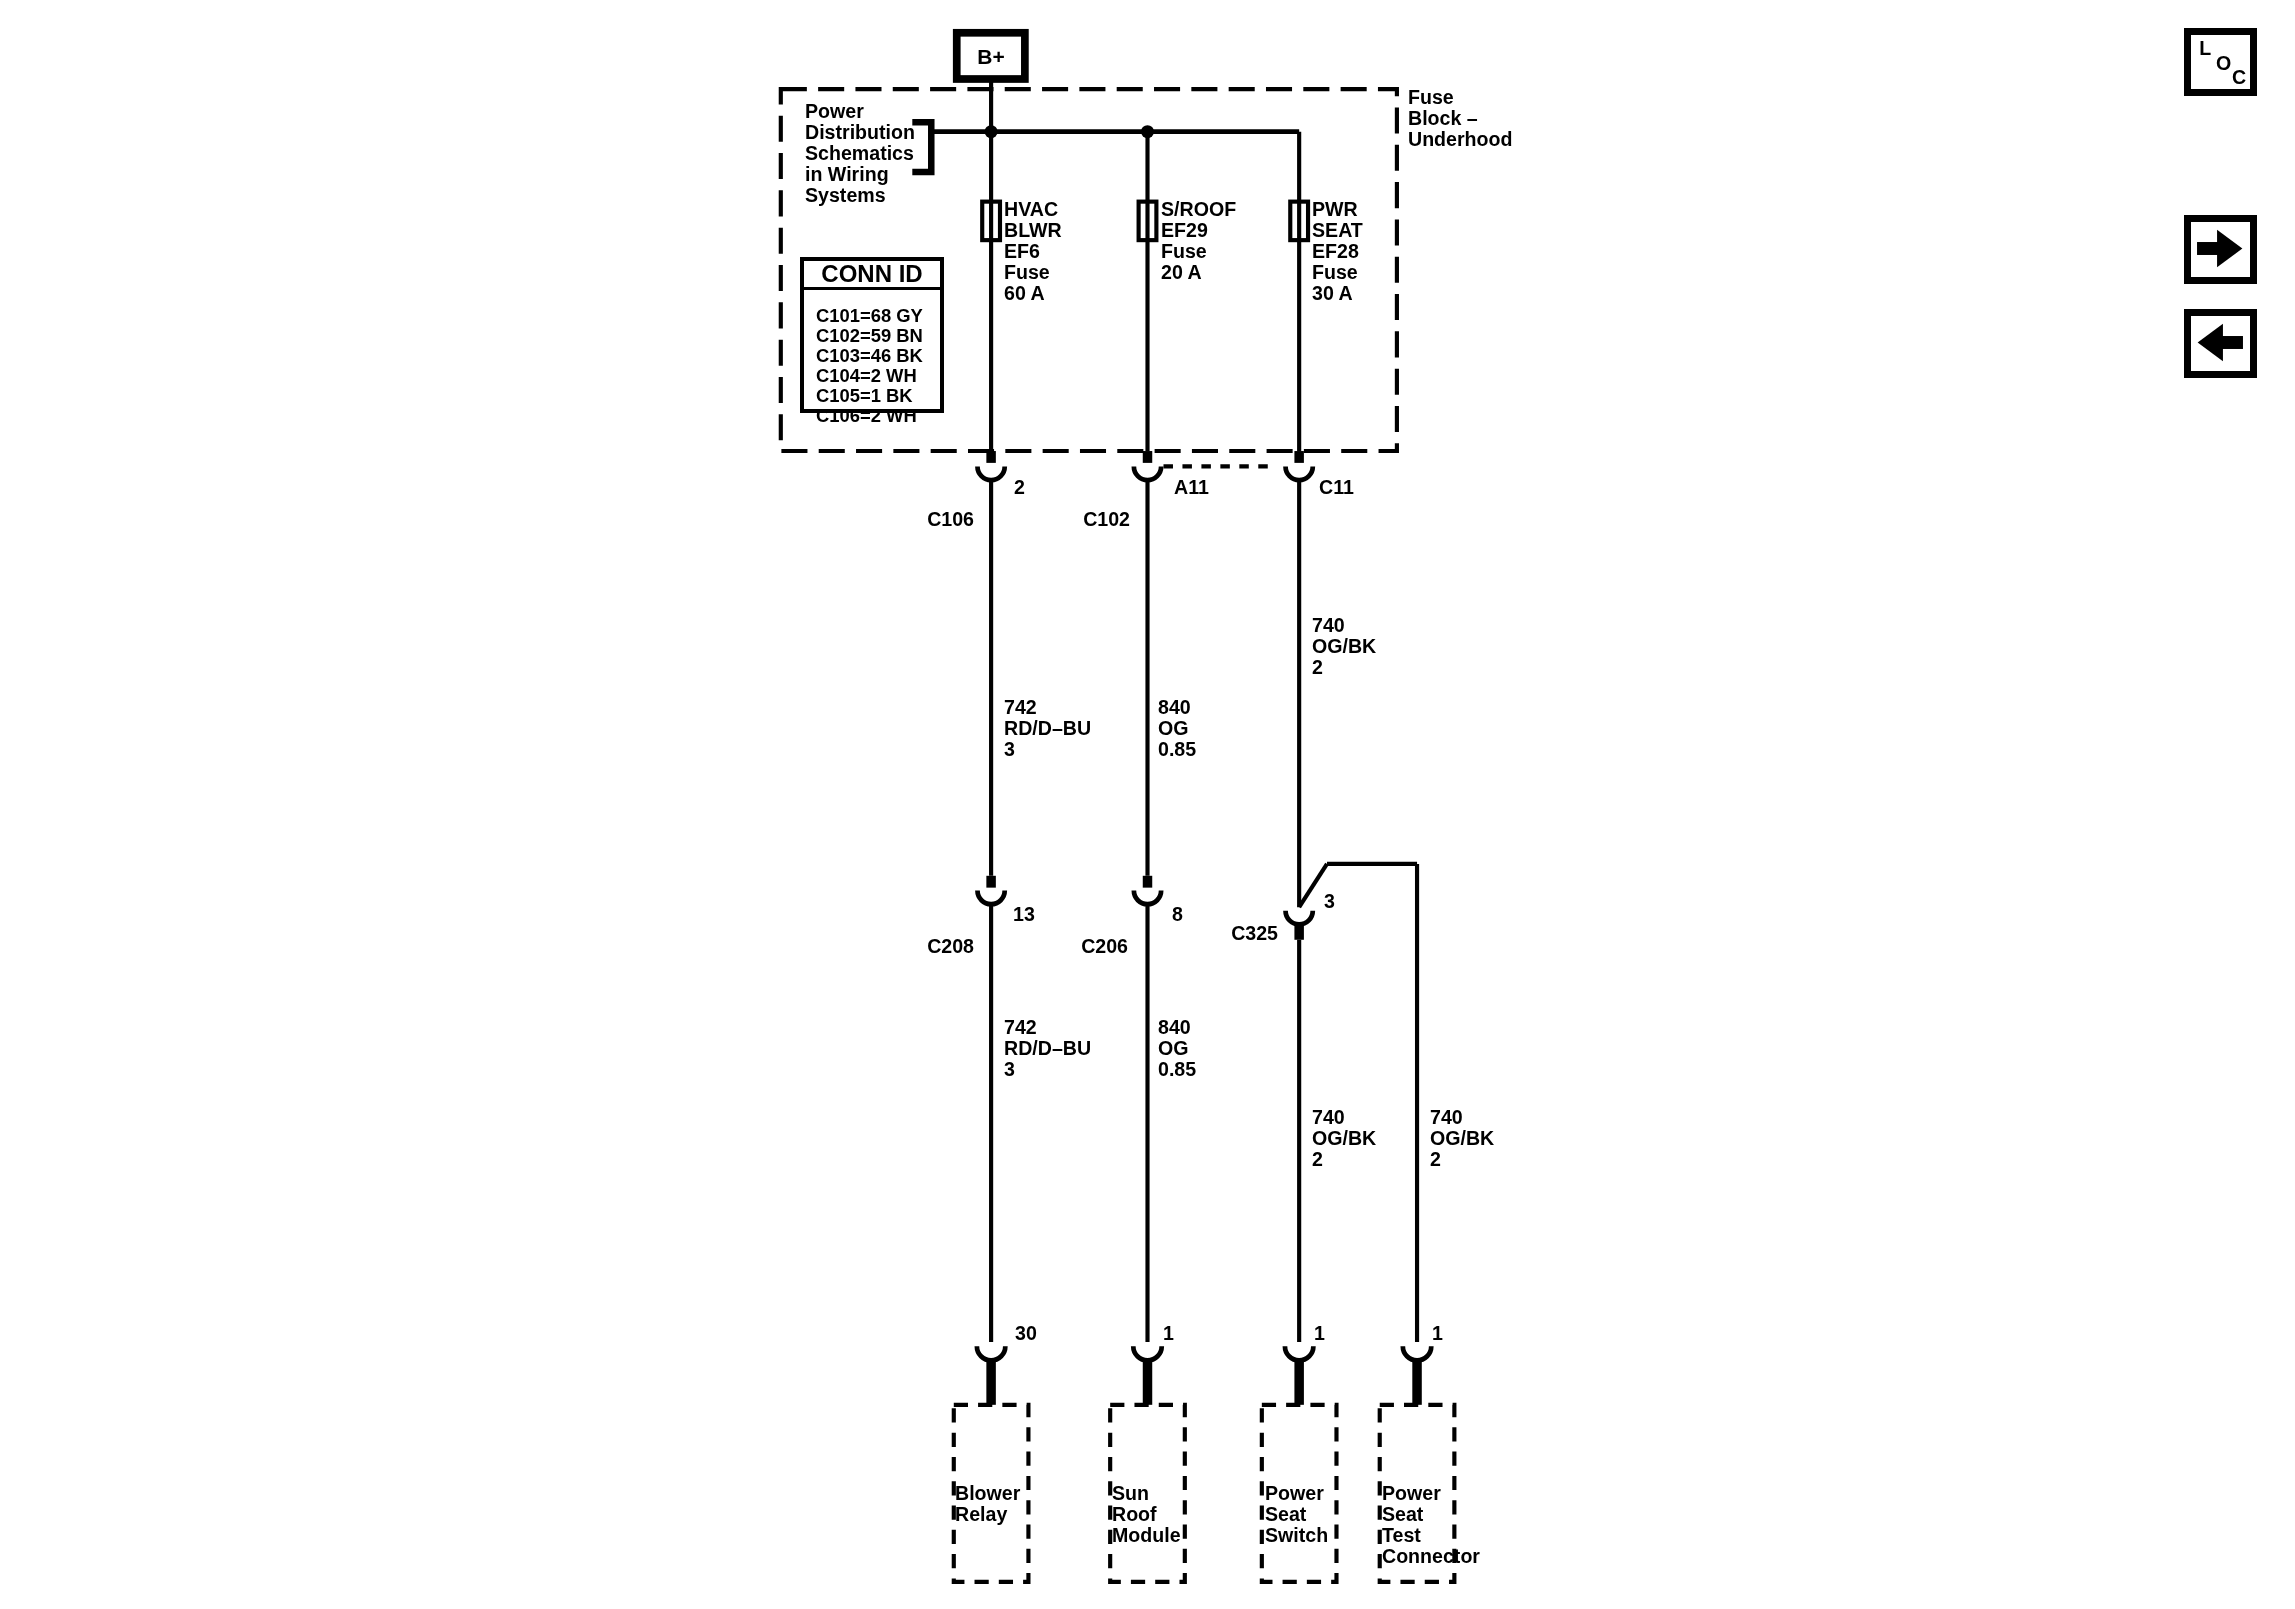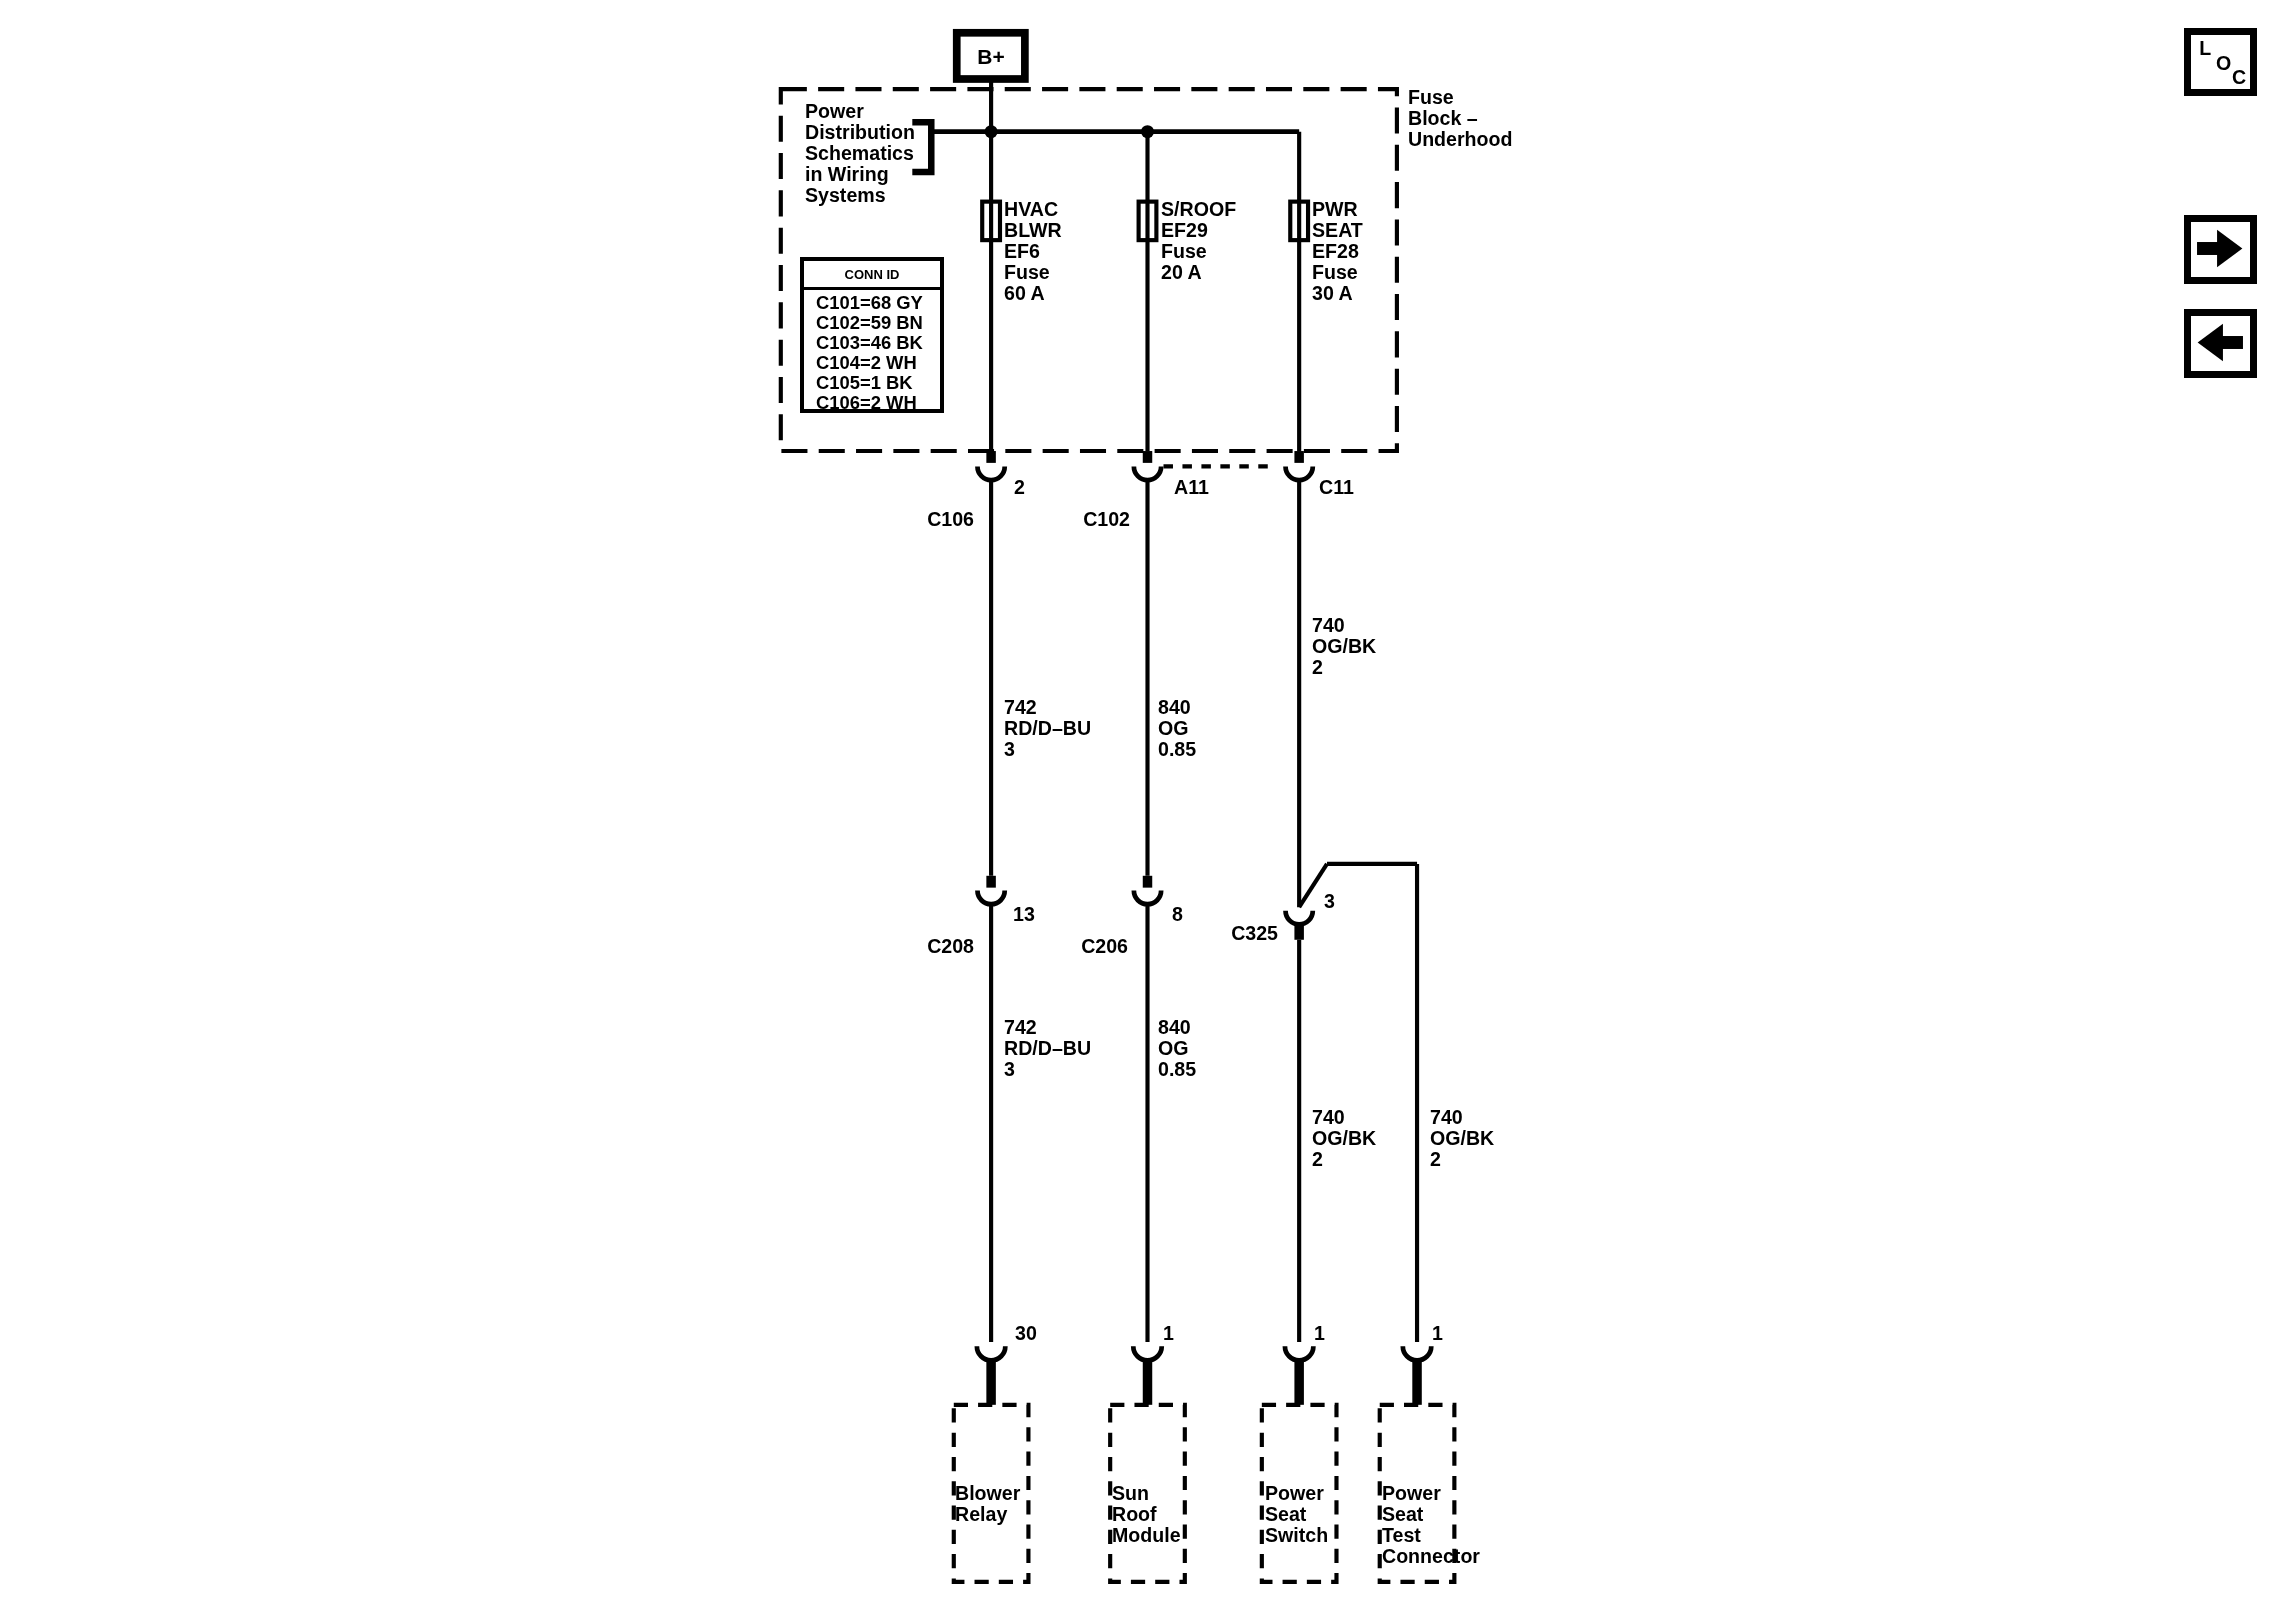--- a/index.html
+++ b/index.html
@@ -7,22 +7,22 @@
          font-family:"Liberation Sans",sans-serif;color:#000;}
   svg{position:absolute;left:0;top:0;}
   .lbl{position:absolute;font-weight:700;font-size:19.6px;line-height:21px;
        white-space:pre-line;letter-spacing:0px;}
   .ctr{display:flex;align-items:center;justify-content:center;}
   .ra{text-align:right;margin-top:32px;}
   .btn{position:absolute;border:7.7px solid #000;background:#fff;box-sizing:border-box;}
   .loc-letter{position:absolute;font-weight:700;font-size:19.6px;line-height:19.6px;}
   .tbl{position:absolute;border:4.1px solid #000;background:#fff;box-sizing:border-box;}
   .tbl-head{height:26px;border-bottom:3.6px solid #000;display:flex;align-items:center;
-            justify-content:center;font-weight:700;font-size:13px;}
-  .tbl-body{padding:3px 0 0 12px;}
+            justify-content:center;font-weight:700;font-size:24px;}
+  .tbl-body{padding:16px 0 0 12px;}
   .tbl-row{height:20px;font-weight:700;font-size:18.4px;line-height:20px;}
 </style>
 </head>
 <body>
 
 <div id="stage">
 
   <svg width="2295" height="1610" viewBox="0 0 3874 2717">
     <g stroke="#000" fill="none">
 

